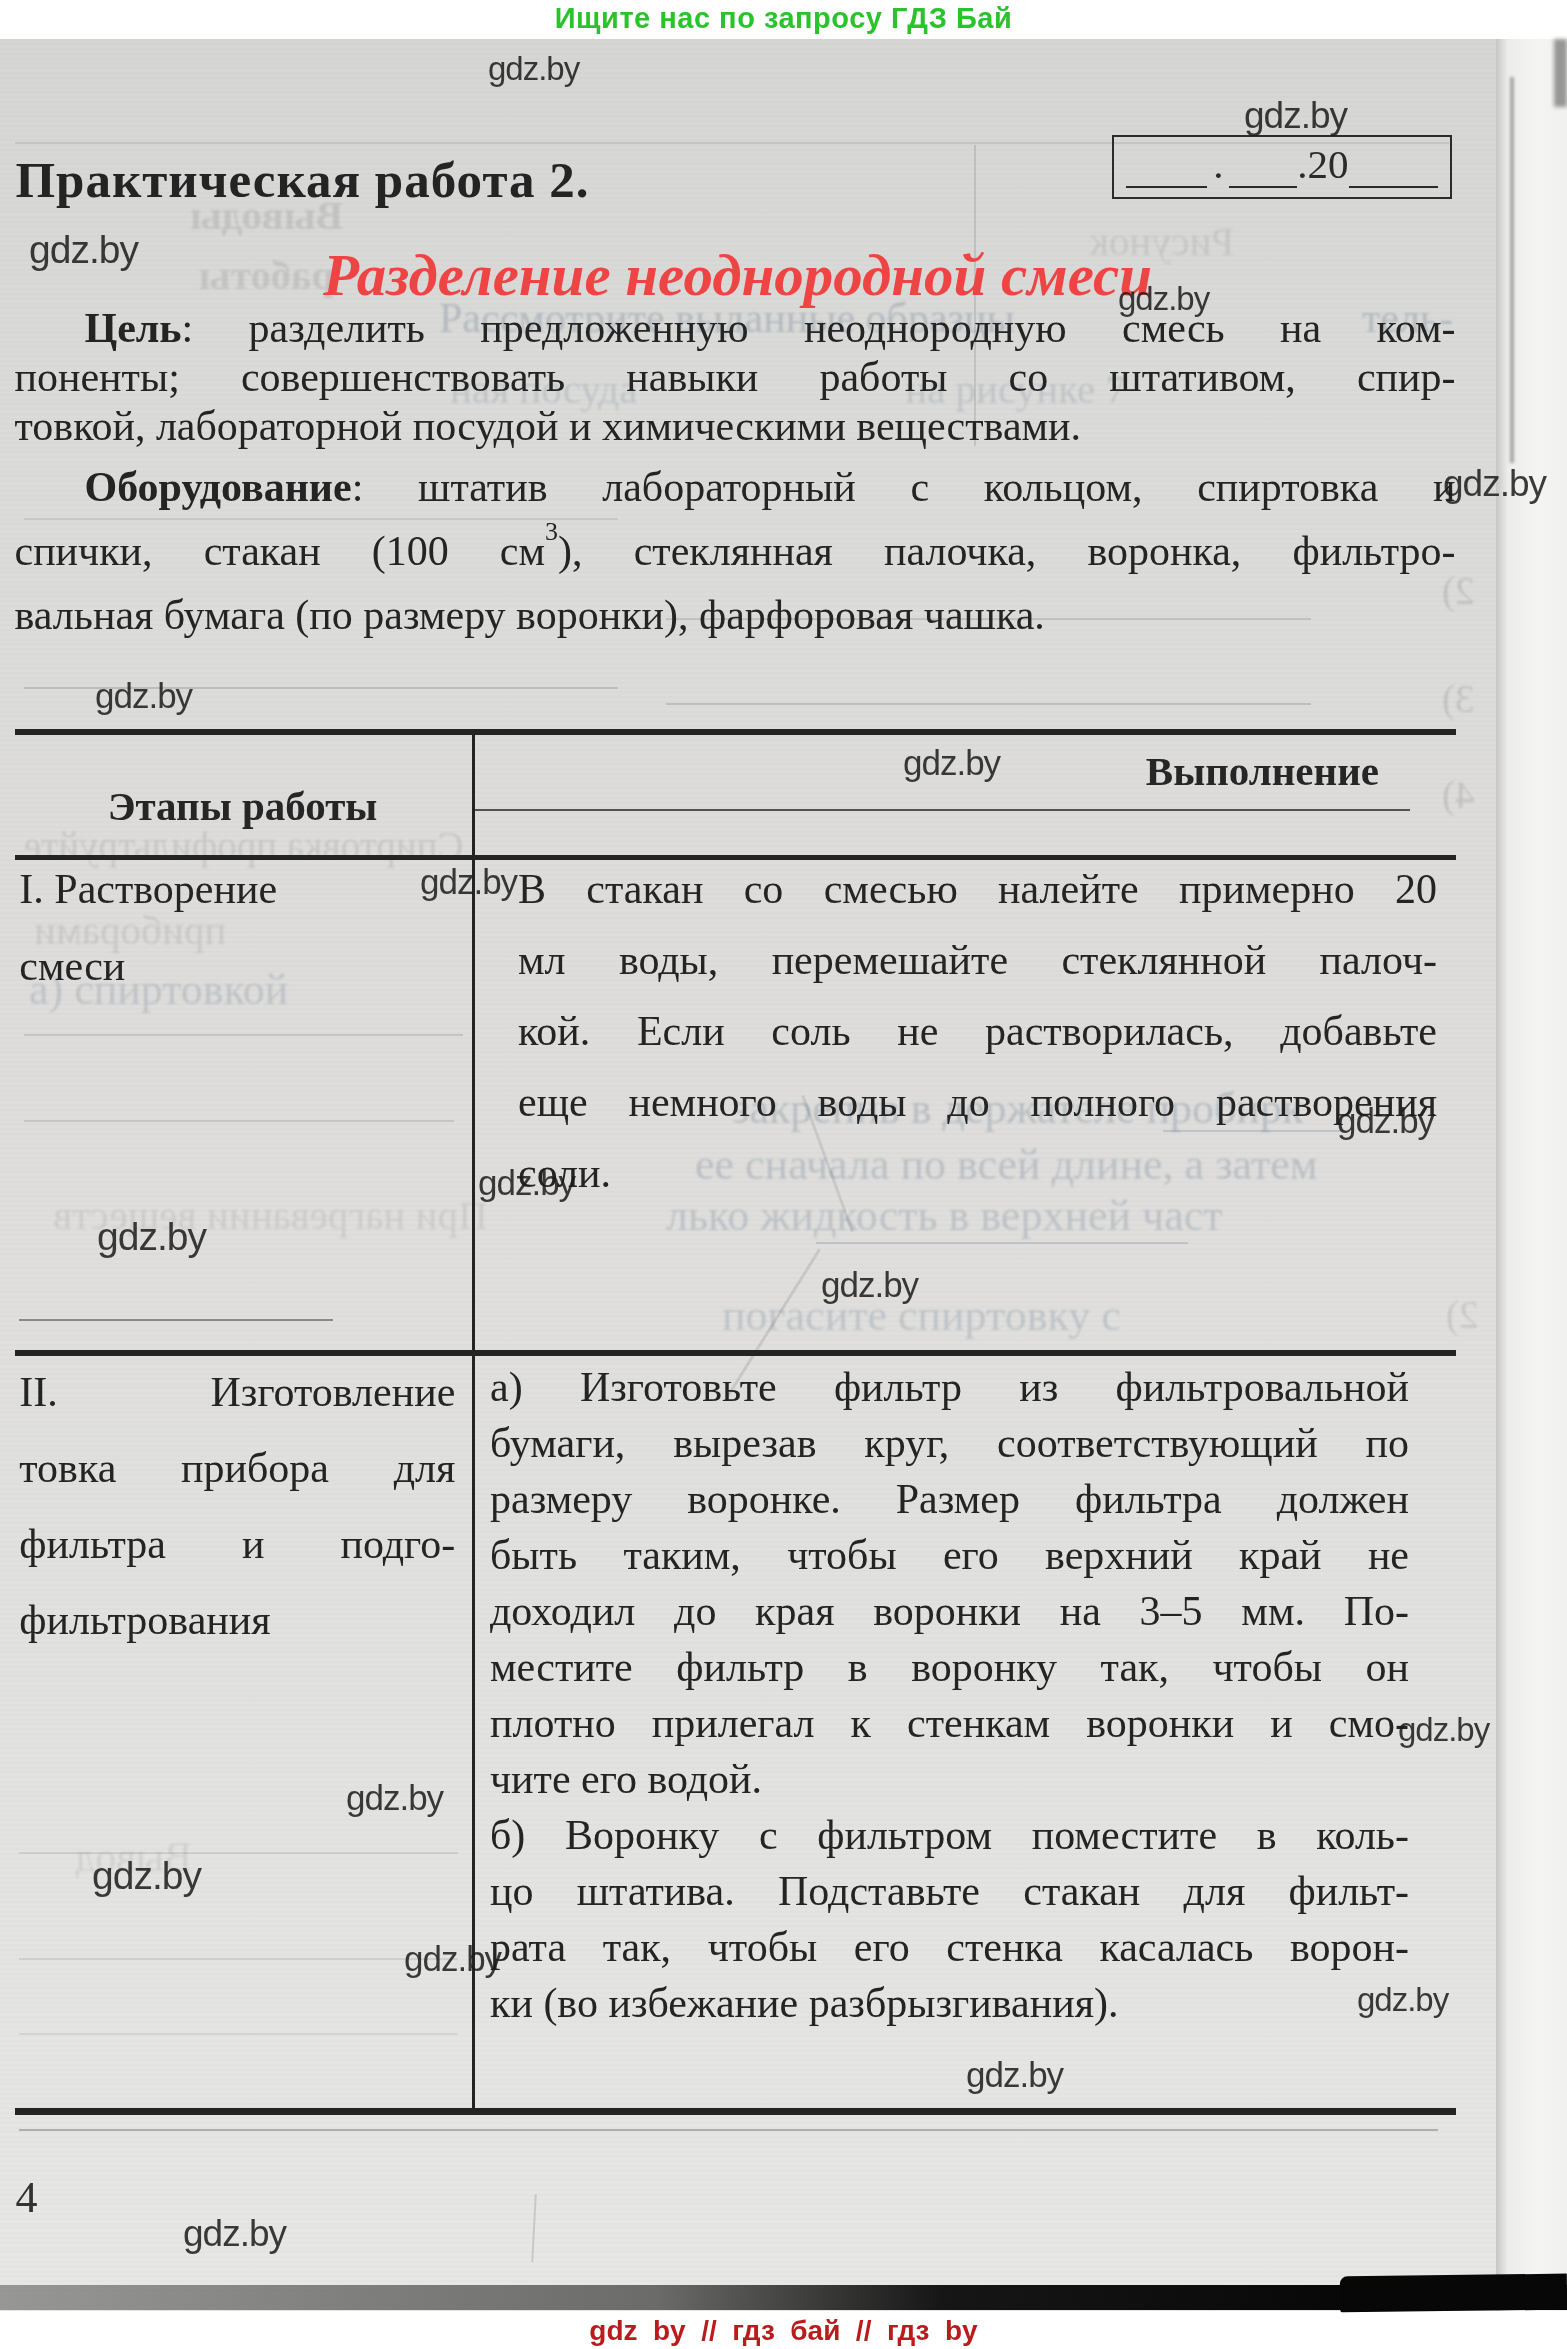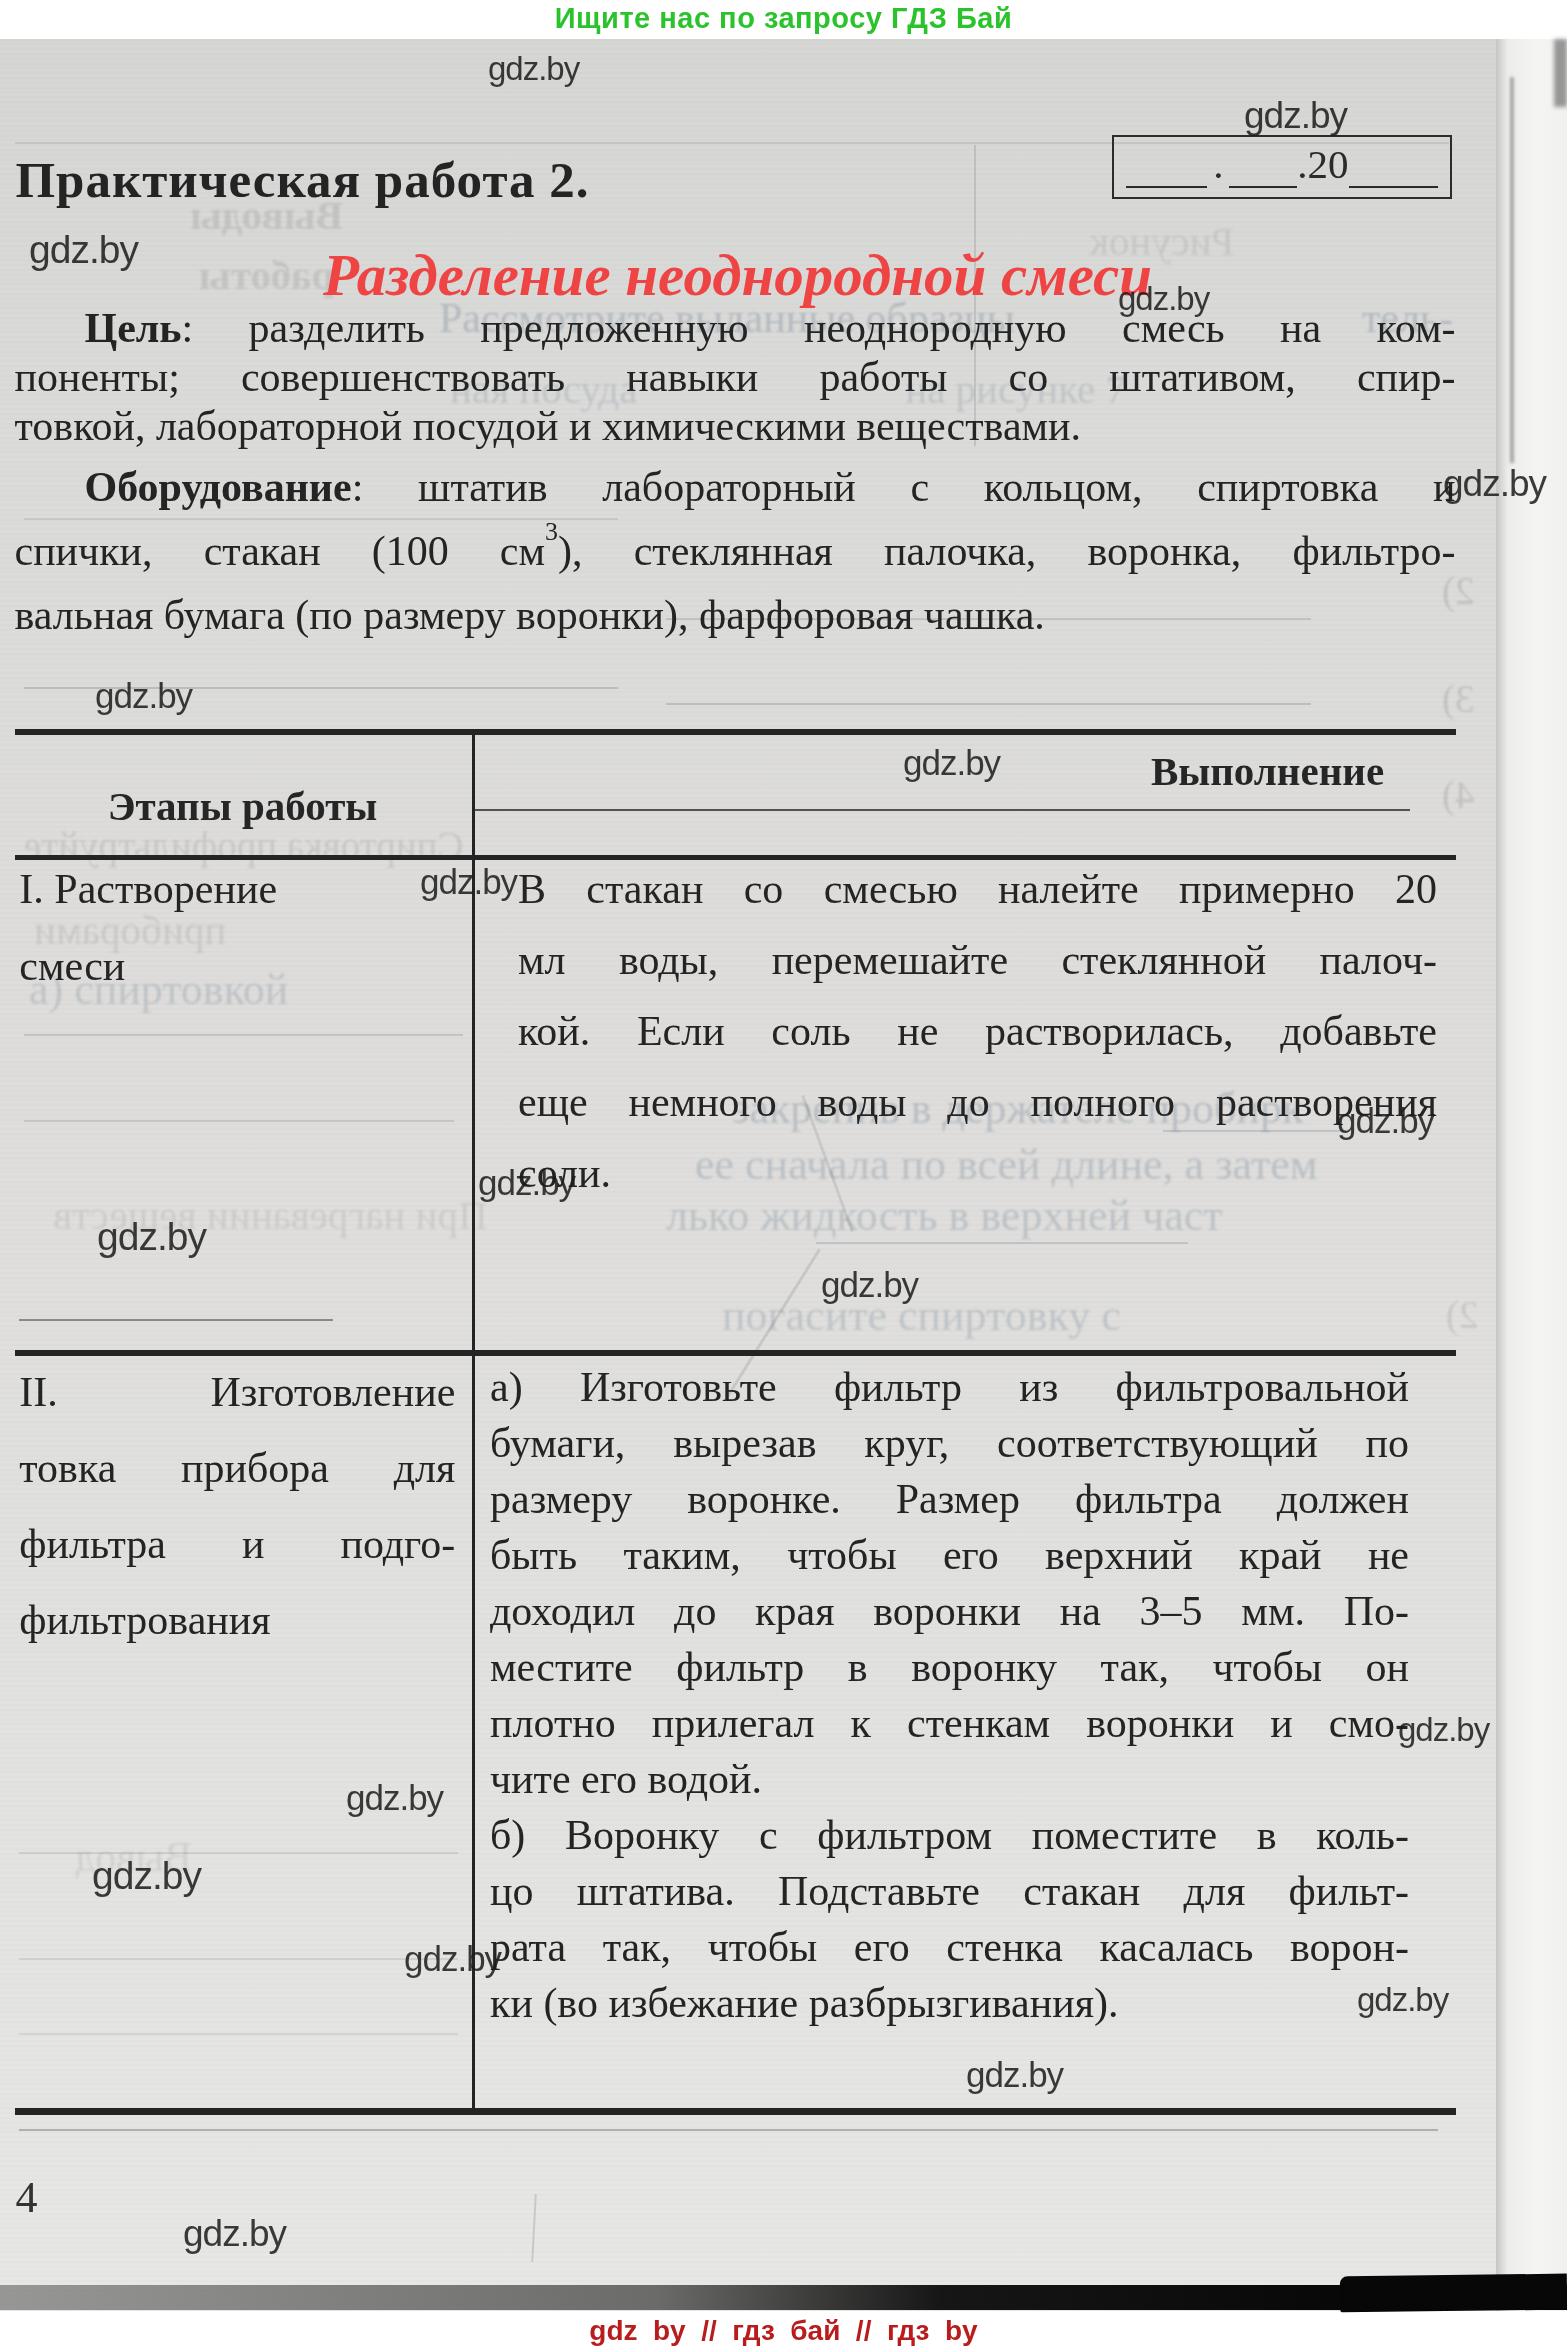--- a/index.html
+++ b/index.html
@@ -141,21 +141,21 @@
   <div class="ln content" style="left:14.5px;top:729px;width:1441px;height:5.8px;"></div>
   <div class="ln content" style="left:472px;top:729px;width:2.9px;height:1382px;"></div>
   <div class="ln content" style="left:475px;top:809px;width:935px;height:1.9px;opacity:.75;"></div>
   <div class="ln content" style="left:14.5px;top:855px;width:1441px;height:4.8px;"></div>
   <div class="ln content" style="left:19.3px;top:1319px;width:314px;height:1.9px;opacity:.45;"></div>
   <div class="ln content" style="left:14.5px;top:1350px;width:1441px;height:5.8px;"></div>
   <div class="ln content" style="left:14.5px;top:2108px;width:1441px;height:6.8px;"></div>
   <div class="ln content" style="left:19.3px;top:2129px;width:1419px;height:1.9px;opacity:.28;"></div>
 
   <div class="thead content" style="left:14.5px;top:782px;width:456px;text-align:center;">Этапы работы</div>
-  <div class="thead content" style="left:1120px;top:747px;width:295px;text-align:center;">Выполнение</div>
+  <div class="thead content" style="left:1084px;top:747px;width:295px;text-align:right;">Выполнение</div>
 
   <div class="cell content" id="stage1">
       <div class="tl last" style="text-align: left;">I. Растворение</div>
       <div class="tl last" style="text-align: left;">смеси</div>
     </div>
   <div class="cell content" id="instr1">
       <div class="tl">В стакан со смесью налейте примерно 20</div>
       <div class="tl">мл воды, перемешайте стеклянной палоч-</div>
       <div class="tl">кой. Если соль не растворилась, добавьте</div>
       <div class="tl">еще немного воды до полного растворения</div>

